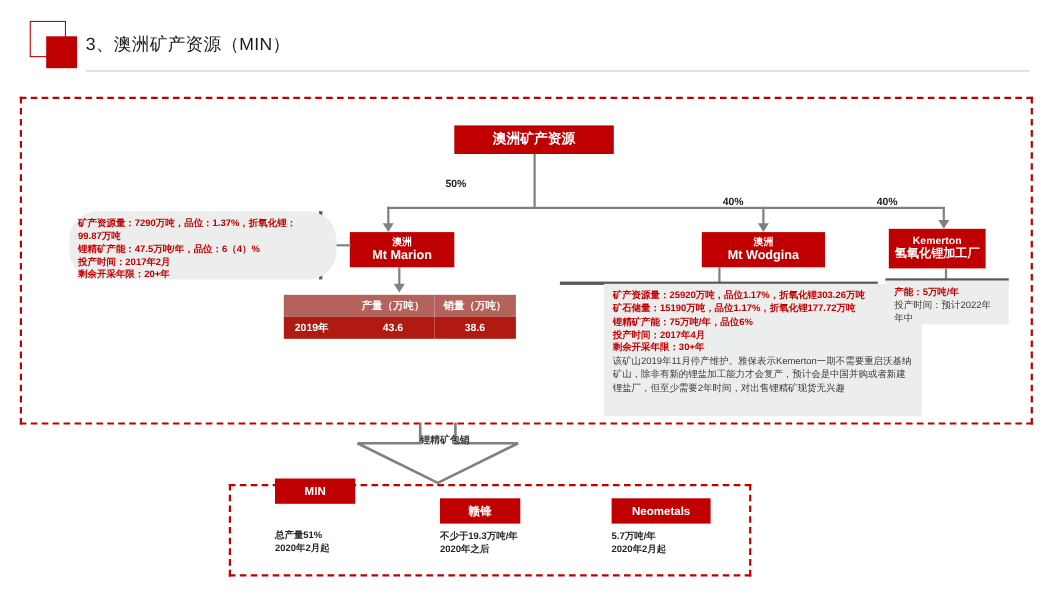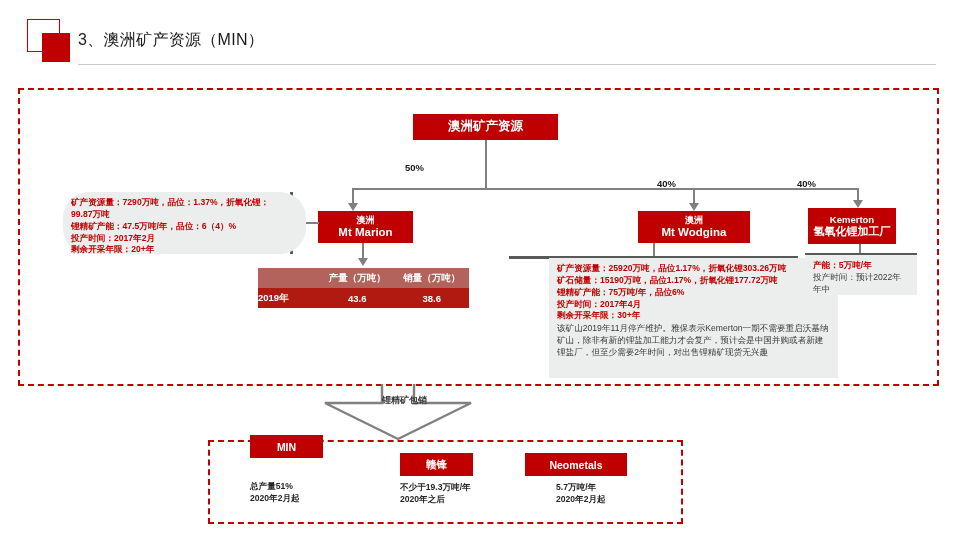--- a/index.html
+++ b/index.html
@@ -187,21 +187,21 @@
     padding: 3px 0;
     text-align: center;
     border: none;
     height: 14px;
   }
   .ptable thead tr { background: #b4625c; padding-left: 40px; }
   .ptable thead th:first-child { width: 62px; }
   .ptable tbody tr.r0 { background: #b01a10; }
   .ptable tbody tr.r1 { background: #c0483c; }
   .ptable tbody tr.r2 { background: #dd9189; }
-  .ptable td.lbl { text-align: left; }
+  .ptable td.lbl { text-align: left; padding-left: 10px; }
 
   .tbl-arrow {
     position: absolute;
     left: 358px; top: 258px;
     width: 0; height: 0;
     border-left: 5px solid transparent;
     border-right: 5px solid transparent;
     border-top: 8px solid #808080;
   }
 
@@ -240,21 +240,21 @@
     font-weight: bold;
     color: #262626;
     line-height: 1.45;
     white-space: nowrap;
   }
 
   #pbox-0 { left: 250px; top: 435px; width: 73px; }
   #pnote-0 { left: 250px; top: 480px; }
   #pbox-1 { left: 400px; top: 453px; width: 73px; }
   #pnote-1 { left: 400px; top: 481px; }
-  #pbox-2 { left: 525px; top: 453px; width: 102px; }
+  #pbox-2 { left: 556px; top: 453px; width: 90px; }
   #pnote-2 { left: 556px; top: 481px; }
 </style>
 </head>
 <body>
 
 <div class="header">
   <div class="hdr-sq-outline"></div>
   <div class="hdr-sq-solid"></div>
   <div class="hdr-title">3、澳洲矿产资源（MIN）</div>
   <div class="hdr-rule"></div>

